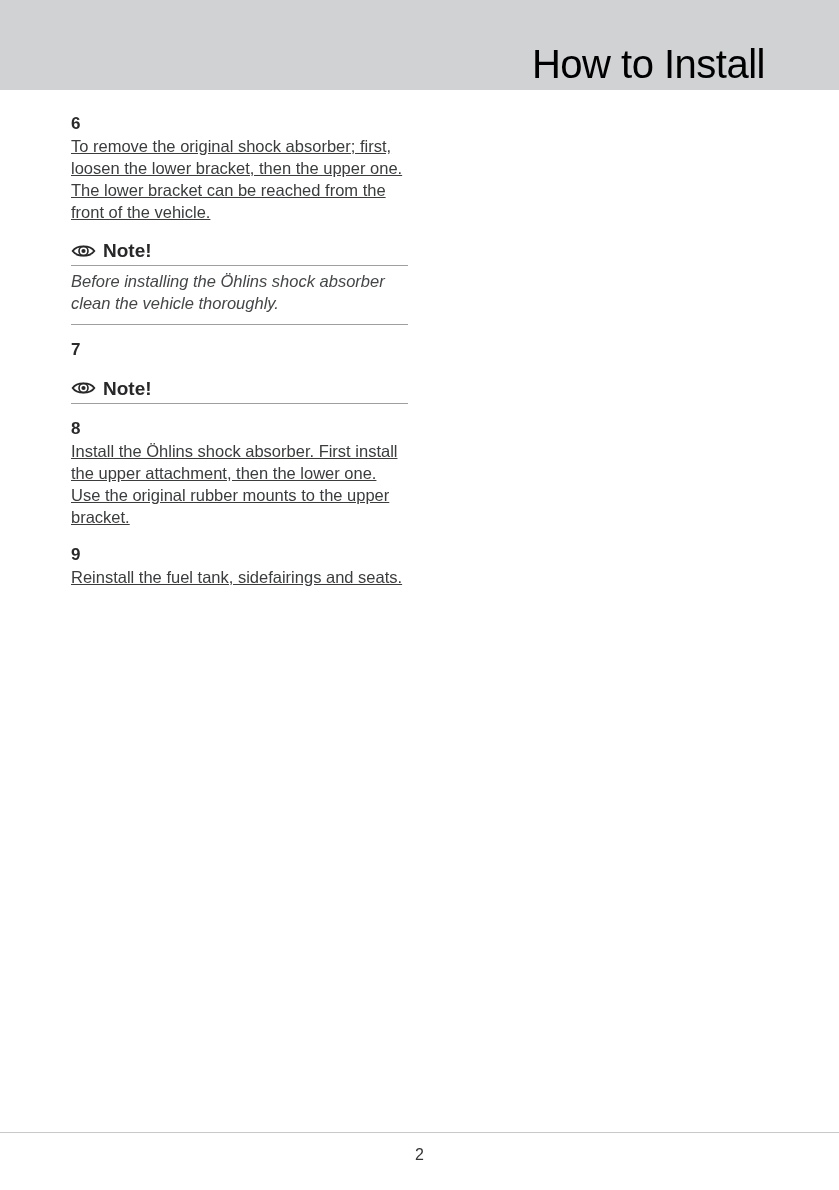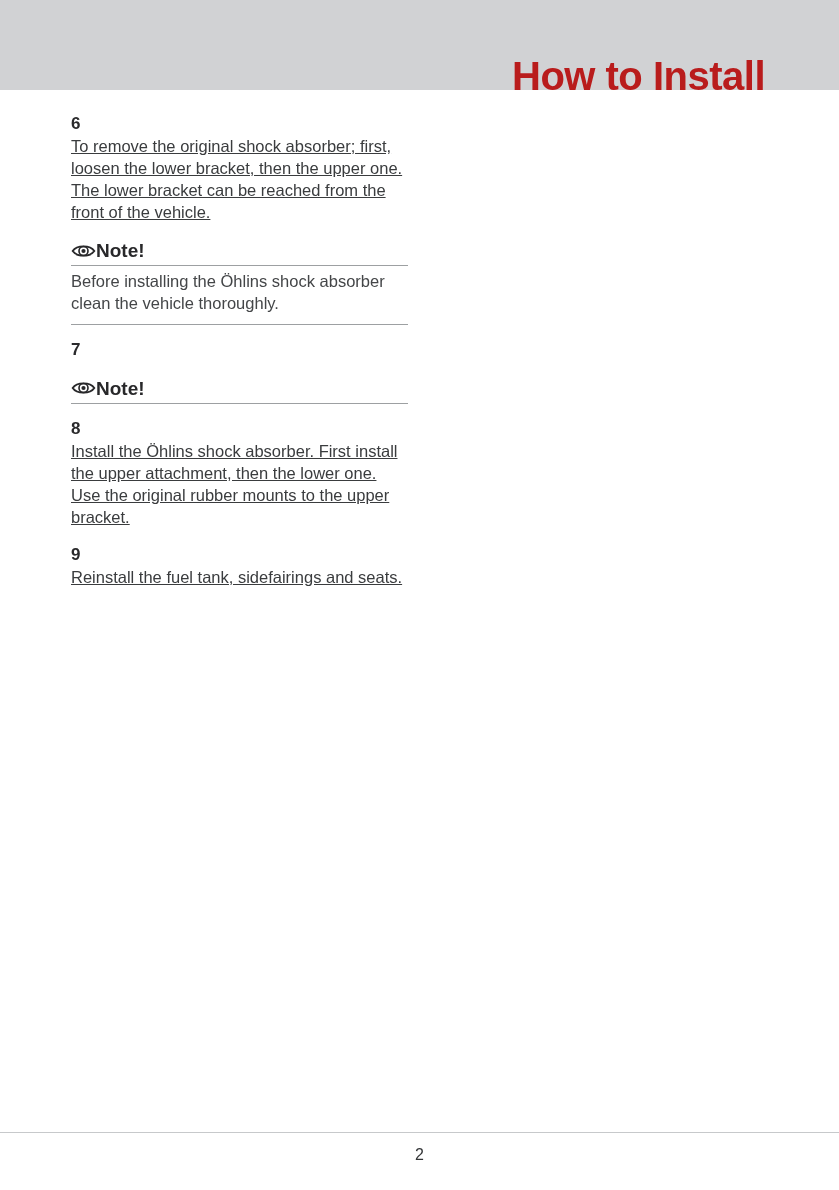--- a/index.html
+++ b/index.html
@@ -15,27 +15,27 @@
   
   .banner {
     position: relative;
     width: 839px;
     height: 90px;
     background: #d1d2d4;
     overflow: hidden;
   }
   .banner h1 {
     position: absolute;
-    top: 56px;
+    top: 44px;
     right: 74px;
     font-size: 40px;
     line-height: 40px;
-    font-weight: 700;
+    font-weight: 400;
     letter-spacing: -0.5px;
-    color: #b91c1c;
+    color: #000000;
     white-space: nowrap;
   }
 
   
   .content {
     position: absolute;
     left: 71px;
     top: 112px;
     width: 337px;
   }
@@ -51,33 +51,35 @@
     font-size: 16.5px;
     line-height: 22px;
     color: #3a3c3e;
     text-decoration: underline;
   }
 
   .callout { margin-bottom: 13px; }
   .callout-heading {
     display: flex;
     align-items: center;
+    gap: 7px;
     font-size: 19px;
     line-height: 25px;
     font-weight: 700;
     color: #28282a;
     border-bottom: 1px solid #9da0a2;
     padding-bottom: 2px;
   }
   .callout-heading .icon {
     display: inline-flex;
     align-items: center;
     flex: 0 0 auto;
   }
   .callout-text {
+    font-style: italic;
     font-size: 16.5px;
     line-height: 21.8px;
     color: #444648;
     padding: 5px 0 9px;
     border-bottom: 1px solid #9da0a2;
   }
 
   
   .footer-rule {
     position: absolute;

